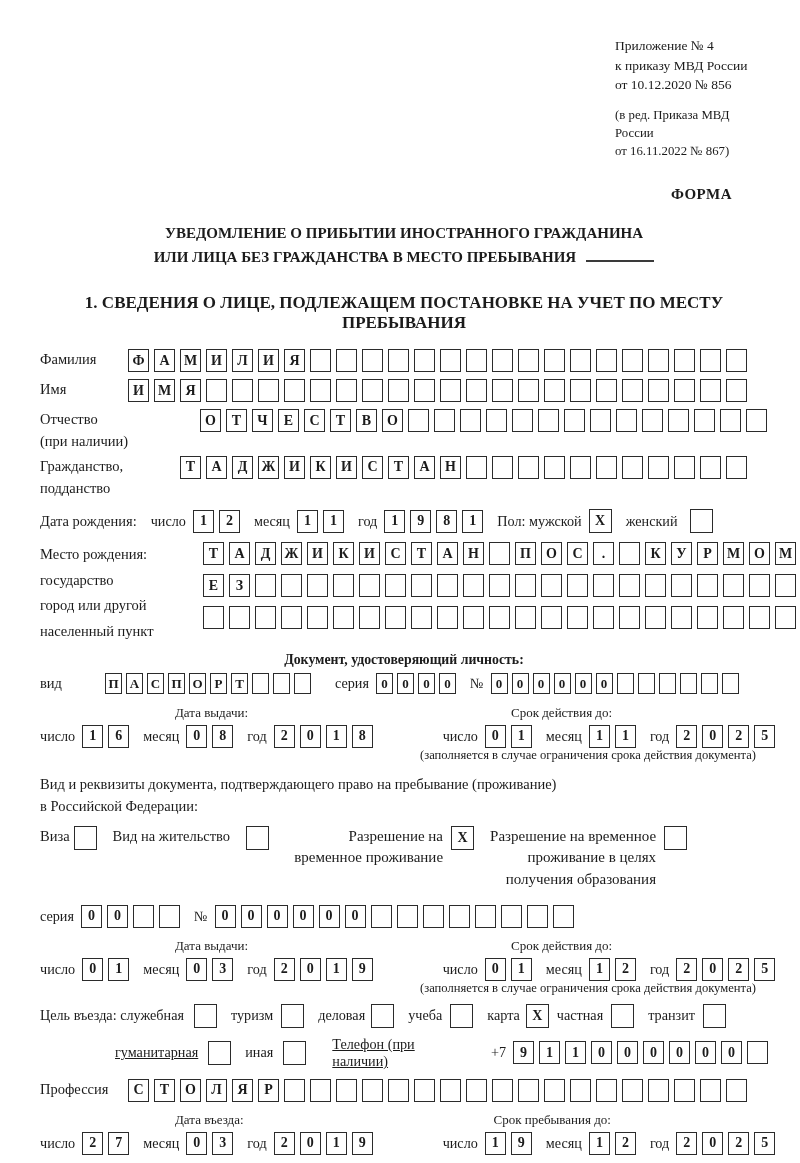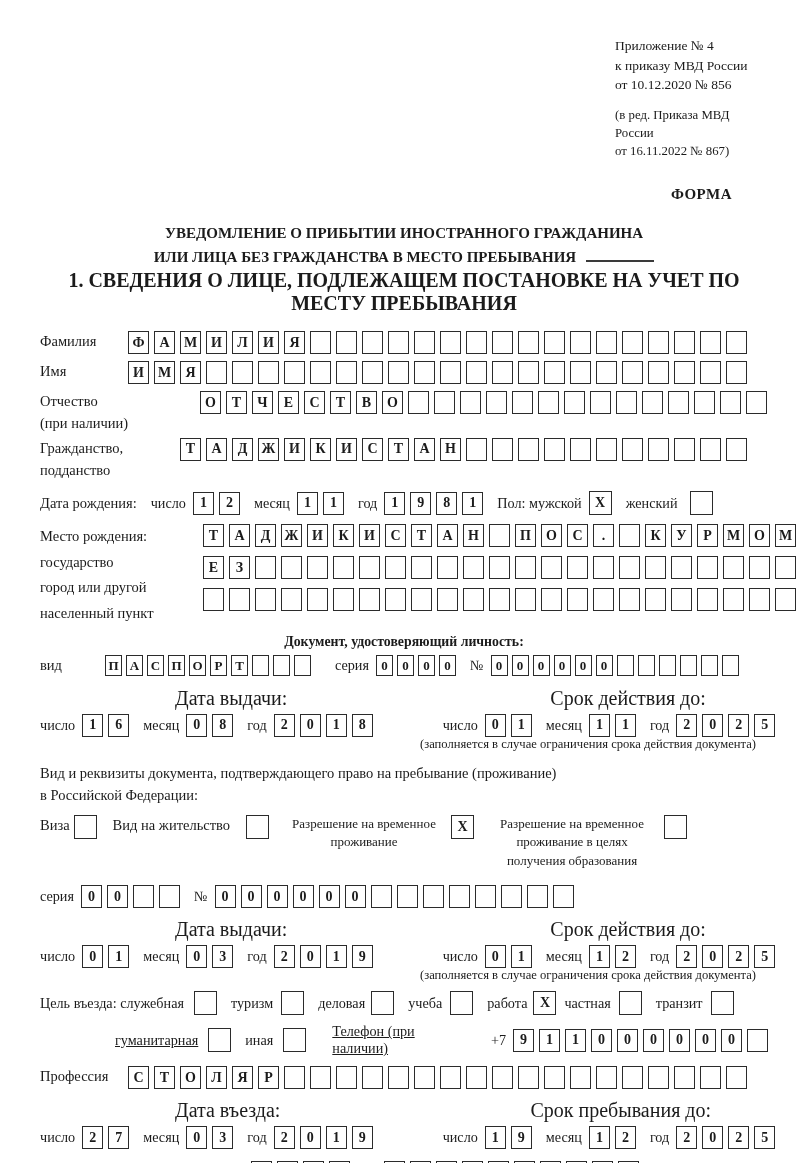--- a/index.html
+++ b/index.html
@@ -3,38 +3,38 @@
 <meta charset="utf-8">
 <style>
   html,body{margin:0;padding:0;background:#fff;}
   body{width:800px;height:1163px;font-family:"Liberation Serif","DejaVu Serif",serif;color:#1b1b1b;overflow:hidden;}
   .page{box-sizing:border-box;width:800px;height:1163px;padding:36px 32px 0 40px;}
   .hdr-block{margin-left:575px;font-size:13.5px;line-height:1.45;}
   .hdr-sub{margin-left:575px;font-size:12.8px;line-height:1.4;margin-top:12px;}
   .forma{font-weight:bold;font-size:15px;text-align:right;margin:26px 36px 0 0;letter-spacing:.5px;}
   .title{font-weight:bold;font-size:15px;text-align:center;margin-top:18px;line-height:1.6;}
   .blank-line{display:inline-block;width:68px;border-bottom:2px solid #3a3a3a;margin-left:10px;vertical-align:baseline;}
-  .sec-title{font-weight:bold;font-size:20px;text-align:center;}
+  .sec-title{font-weight:bold;font-size:17px;text-align:center;margin-top:24px;}
   .row{display:flex;align-items:flex-start;margin-top:7px;}
   .lbl{font-size:14.5px;line-height:1.5;}
   .lbl-col{flex:0 0 auto;}
   .cells{display:flex;gap:5px;flex-wrap:nowrap;}
   .cell{box-sizing:border-box;flex:0 0 auto;width:21px;height:23px;border:1.6px solid #2b2b2b;display:flex;align-items:center;justify-content:center;font-size:14px;font-weight:bold;background:#fff;}
   .cells-sm .cell{width:17px;height:21px;border-width:1.4px;gap:3px;font-size:13px;}
   .cells-sm{gap:4px;}
   .cbox{box-sizing:border-box;display:inline-flex;width:23px;height:24px;border:1.6px solid #2b2b2b;align-items:center;justify-content:center;font-size:14px;font-weight:bold;flex:0 0 auto;}
-  .date-heads{display:flex;font-size:20px;margin-top:10px;}
+  .date-heads{display:flex;font-size:13px;margin-top:10px;}
   .date-row{display:flex;align-items:center;margin-top:4px;font-size:14.2px;}
   .date-row .cells{margin-left:7px;}
   .dlabel{margin-left:14px;}
   .dlabel:first-child{margin-left:0;}
   .note{font-size:12.6px;text-align:right;margin-top:0;margin-right:12px;}
   .para{font-size:14.5px;margin-top:10px;line-height:1.55;}
   .opt-wrap{display:flex;align-items:flex-start;margin-top:8px;}
-  .opt-multiline{text-align:center;font-size:13px;line-height:1.45;}
+  .opt-multiline{text-align:right;font-size:15px;line-height:1.45;}
   .vrows{display:flex;flex-direction:column;gap:9px;}
 </style>
 </head>
 <body>
 
 <div class="page">
 
   <div class="hdr-block">
     <div>Приложение № 4</div>
     <div>к приказу МВД России</div>
@@ -456,21 +456,21 @@
 
   <div class="date-row" style="margin-top:8px;">
     <span>Цель въезда: служебная</span>
     <span class="cbox" style="margin-left:10px;"></span>
     <span class="dlabel">туризм</span>
     <span class="cbox" style="margin-left:8px;"></span>
     <span class="dlabel">деловая</span>
     <span class="cbox" style="margin-left:6px;"></span>
     <span class="dlabel">учеба</span>
     <span class="cbox" style="margin-left:8px;"></span>
-    <span class="dlabel">работа</span>
+    <span class="dlabel">карта</span>
     <span class="cbox" style="margin-left:6px;">X</span>
     <span class="dlabel" style="margin-left:8px;">частная</span>
     <span class="cbox" style="margin-left:8px;"></span>
     <span class="dlabel">транзит</span>
     <span class="cbox" style="margin-left:8px;"></span>
   </div>
 
   <div class="date-row" style="margin-top:8px;">
     <span style="margin-left:75px;text-decoration:underline;">гуманитарная</span>
     <span class="cbox" style="margin-left:10px;"></span>

